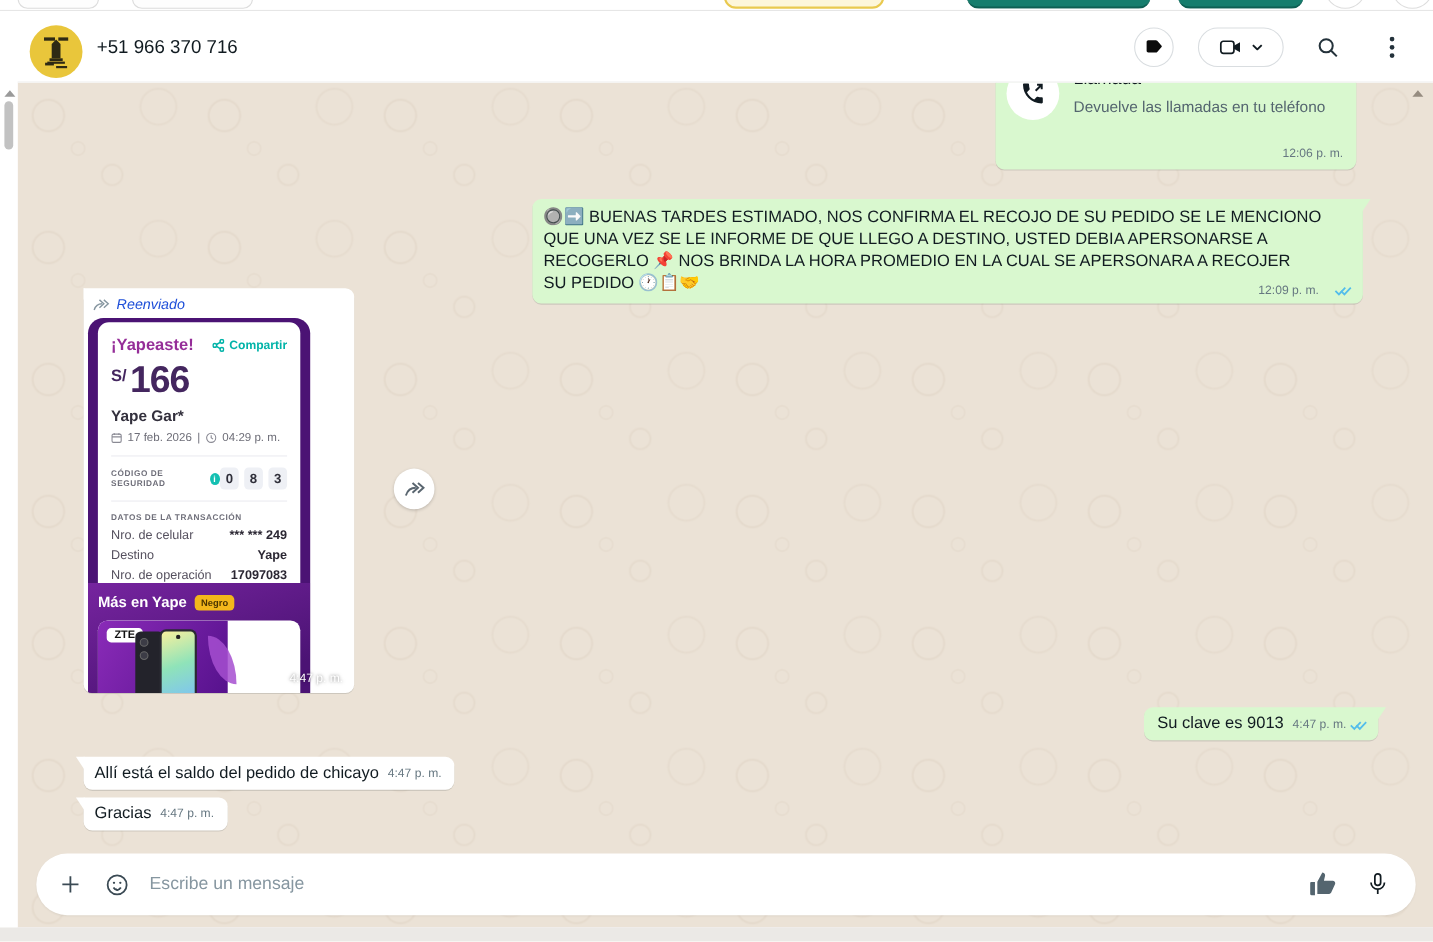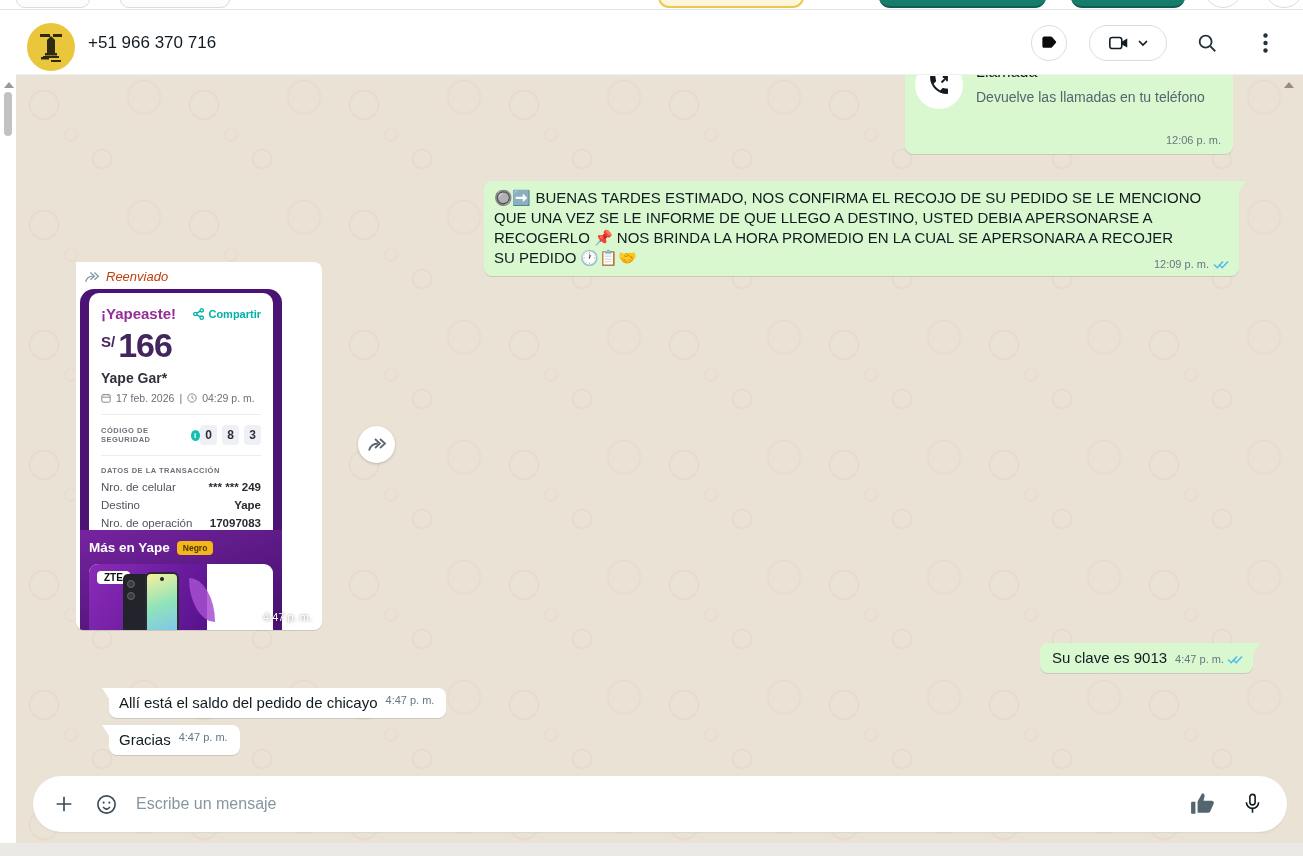--- a/index.html
+++ b/index.html
@@ -49,34 +49,34 @@
   
   .msg-call { left:889px; top:-18px; width:328px; height:97px; border-top-right-radius:0; }
   .call-icon-wrap { position:absolute; left:10px; top:4px; width:48px; height:48px; border-radius:50%; background:#fff; display:flex; align-items:center; justify-content:center; color:#111b21; }
   .call-title { position:absolute; left:71px; top:6px; font-size:16px; }
   .call-sub { position:absolute; left:71px; top:32px; font-size:14px; color:#54656f; }
   .call-time { position:absolute; right:12px; bottom:8px; }
 
   
   .msg-confirm { left:468px; top:82px; width:755px; padding:7px 10px 8px 10px; border-top-right-radius:0;margin-top:24px; }
   .msg-confirm .txt { line-height:20px; white-space:pre-wrap; }
-  .msg-confirm .meta { position:absolute; right:10px; bottom:6px; display:flex; align-items:center; gap:4px; }
+  .msg-confirm .meta { position:absolute; right:10px; bottom:6px; display:flex; align-items:center; gap:14px; }
 
   
   .msg-clave { left:1024px; top:568px; padding:6px 10px 7px 12px; display:flex; align-items:flex-end; gap:8px; white-space:nowrap; border-top-right-radius:0; }
   .msg-clave .meta { display:flex; align-items:center; gap:3px; padding-bottom:1px; }
 
   
-  .msg-in-text { padding:6px 12px 7px 10px; display:flex; align-items:flex-start; gap:8px; white-space:nowrap; border-top-left-radius:0;margin-left:33px; }
+  .msg-in-text { padding:6px 12px 7px 10px; display:flex; align-items:center; gap:8px; white-space:nowrap; border-top-left-radius:0; }
   .msg-saldo { left:60px; top:613px; }
   .msg-gracias { left:60px; top:650px; }
 
   
   .msg-yape { left:60px; top:187px; width:246px; height:368px; padding:4px; border-top-left-radius:0; overflow:hidden; }
-  .fwd-row { display:flex; align-items:center; gap:6px; color:#c2410c; font-style:italic; font-size:13px; padding:3px 2px 5px 4px; }
+  .fwd-row { display:flex; align-items:center; gap:6px; color:#1d4ed8; font-style:italic; font-size:13px; padding:3px 2px 5px 4px; }
   .yape-card { position:relative; width:202px; height:372px; background:#4b1374; border-radius:14px; overflow:hidden; }
   .receipt { margin:4px 9px 0 9px; background:#fff; border-radius:10px; padding:12px 12px 13px 12px; }
   .y-row1 { display:flex; justify-content:space-between; align-items:center; }
   .y-title { color:#952d98; font-weight:bold; font-size:15px; }
   .y-share { display:flex; align-items:center; gap:4px; color:#00b3a8; font-weight:bold; font-size:11px; cursor:pointer; }
   .y-amount { display:flex; align-items:flex-start; gap:3px; color:#44265f; margin-top:6px; }
   .y-cur { font-size:15px; font-weight:bold; margin-top:5px; }
   .y-num { font-size:34px; font-weight:bold; line-height:34px; letter-spacing:-1px; }
   .y-name { font-size:14px; font-weight:bold; color:#33303d; margin-top:8px; }
   .y-date { display:flex; align-items:center; gap:5px; color:#6e6e78; font-size:10.5px; margin-top:6px; }

